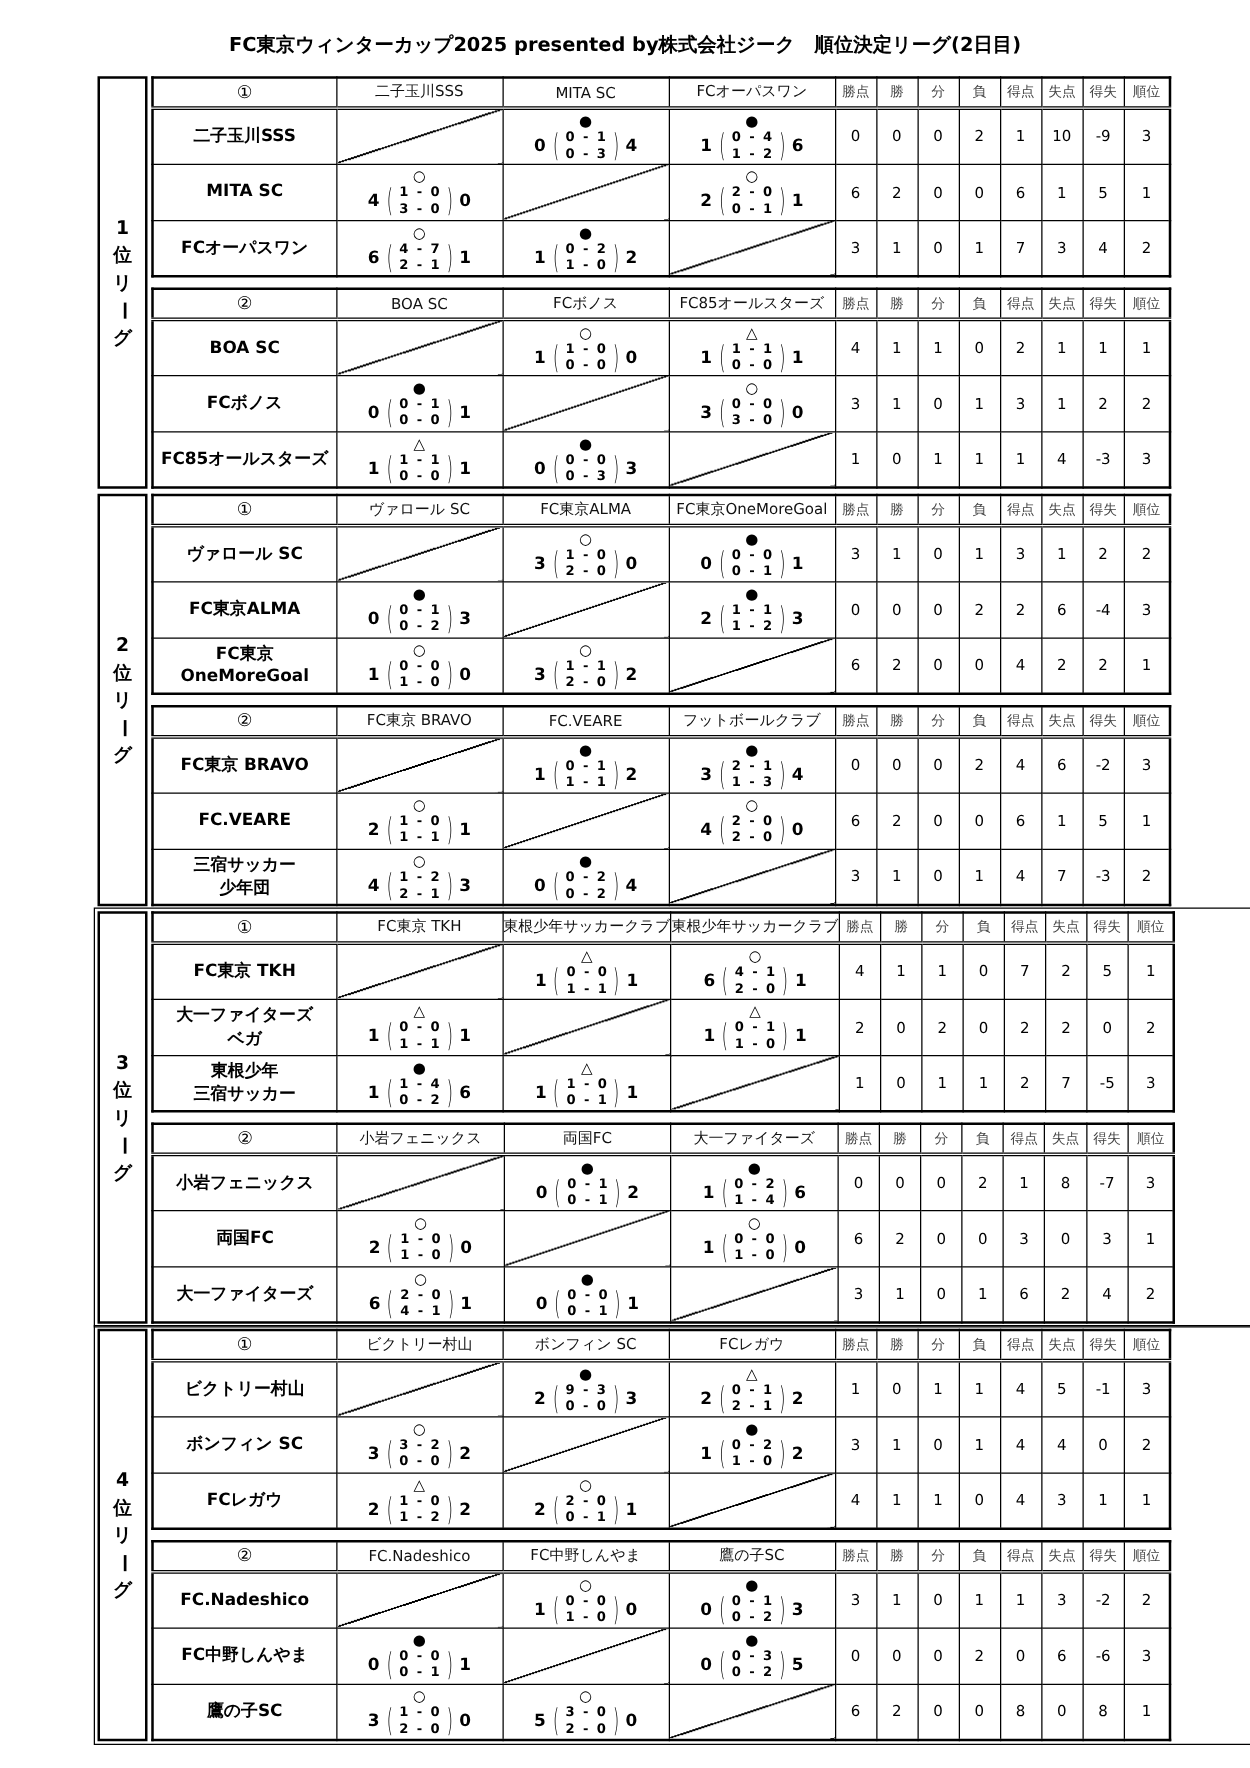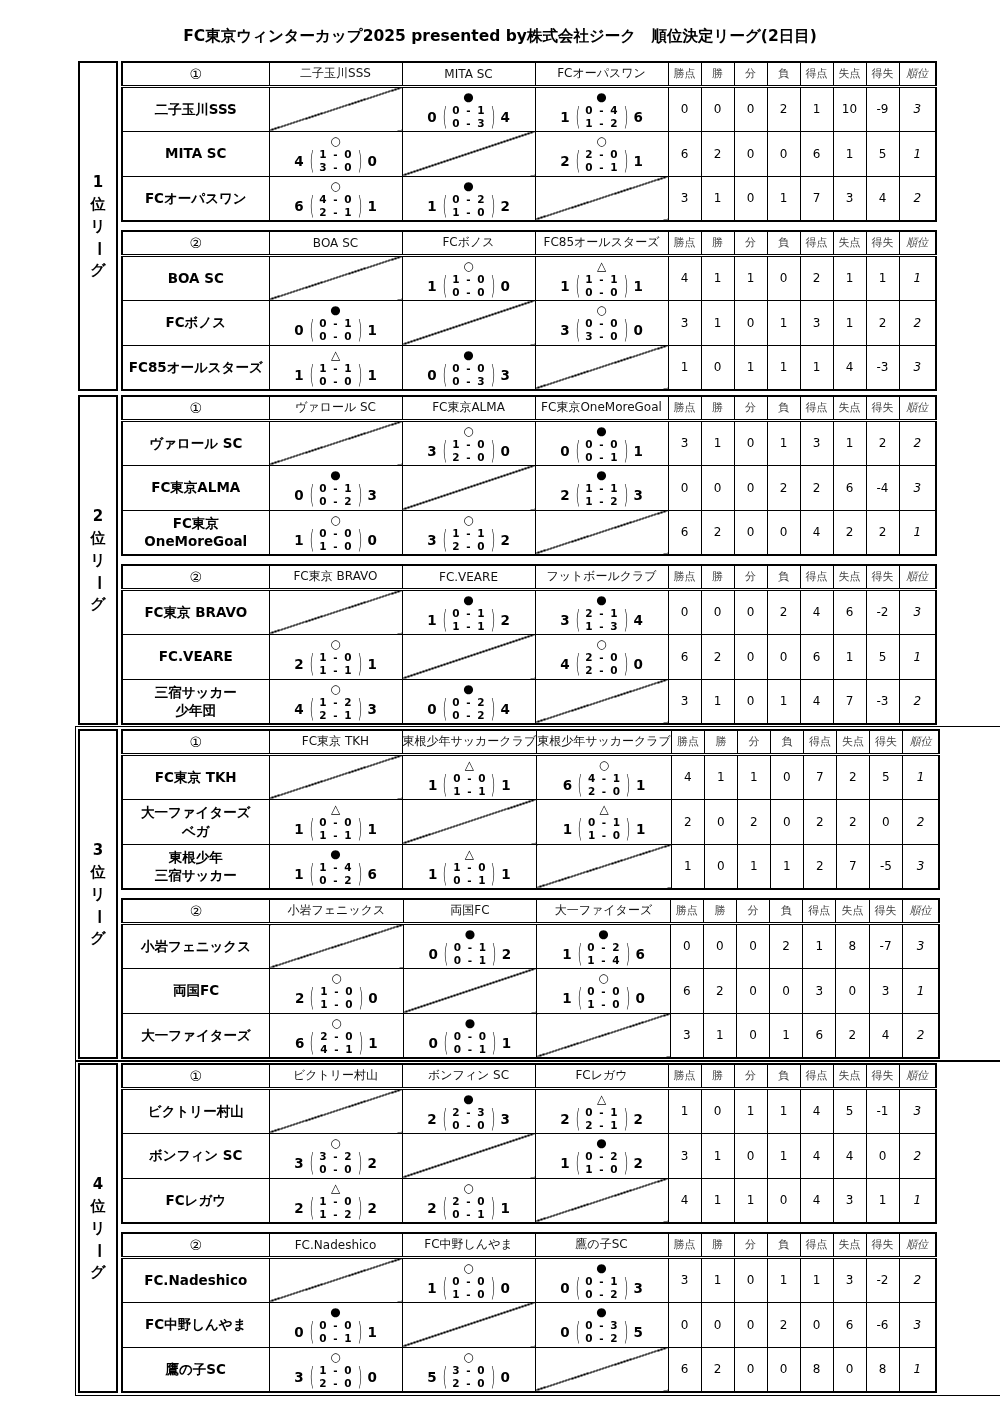--- a/index.html
+++ b/index.html
@@ -32,21 +32,21 @@
   .sym{text-align:center;font-size:12px;height:15px;line-height:17px;margin-top:1px;}
   .score{display:flex;justify-content:center;align-items:center;gap:7px;}
   .tot{font-size:13.5px;font-weight:bold;}
   .par{font-size:25px;font-weight:300;line-height:1;transform:scaleX(.5);margin:0 -4px;}
   .par.l::before{content:"(";}
   .par.r::before{content:")";}
   .halves{display:flex;flex-direction:column;font-size:10.5px;font-weight:bold;line-height:1.25;
           text-align:center;word-spacing:3px;}
   td.stat{text-align:center;font-size:12px;}
   .sfirst{border-left:3px double #000;}
-  .rank{border-left:3px solid #808080;font-style:italic;}
+  .rank{border-left:3px solid #808080;}
 </style>
 </head>
 <body>
 
 <div class="title">FC東京ウィンターカップ2025 presented by株式会社ジーク　順位決定リーグ(2日目)</div>
 <div id="leagues">
     <div class="league">
       <div class="league-label">
         <span class="ch">1</span>
         <span class="ch">位</span>
@@ -176,21 +176,21 @@
             <tr>
               <td class="team">
                 <div class="nline">FCオーパスワン</div>
               </td>
               <td class="match">
                 <div class="sym">○</div>
                 <div class="score">
                   <span class="tot">6</span>
                   <span class="par l"></span>
                   <span class="halves">
-                    <span class="h1">4 - 0</span>
+                    <span class="h1">4 - 7</span>
                     <span class="h2">2 - 1</span>
                   </span>
                   <span class="par r"></span>
                   <span class="tot">1</span>
                 </div>
               </td>
               <td class="match">
                 <div class="sym">●</div>
                 <div class="score">
                   <span class="tot">1</span>
@@ -1093,21 +1093,21 @@
               <td class="team">
                 <div class="nline">ビクトリー村山</div>
               </td>
               <td class="match diag"></td>
               <td class="match">
                 <div class="sym">●</div>
                 <div class="score">
                   <span class="tot">2</span>
                   <span class="par l"></span>
                   <span class="halves">
-                    <span class="h1">2 - 3</span>
+                    <span class="h1">9 - 3</span>
                     <span class="h2">0 - 0</span>
                   </span>
                   <span class="par r"></span>
                   <span class="tot">3</span>
                 </div>
               </td>
               <td class="match">
                 <div class="sym">△</div>
                 <div class="score">
                   <span class="tot">2</span>

